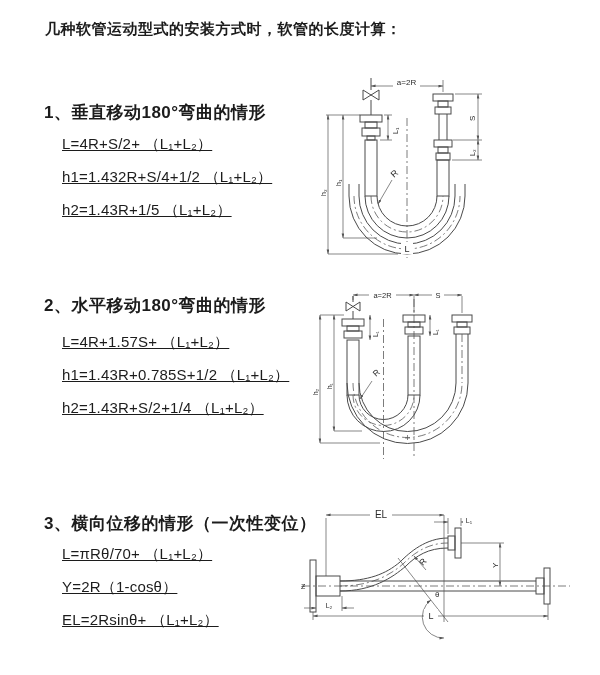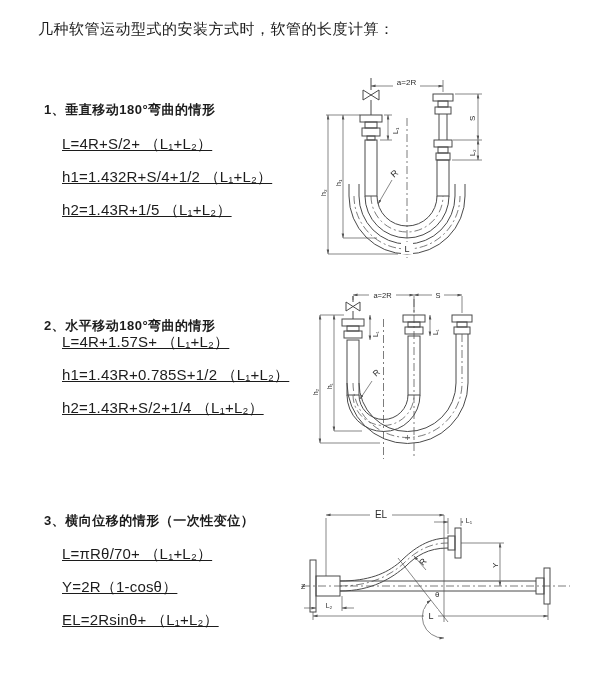--- a/index.html
+++ b/index.html
@@ -1,40 +1,40 @@
 <!DOCTYPE html>
 <html><head>
 <meta charset="utf-8">
 <style>
   html,body{margin:0;padding:0;}
   body{
     width:600px;height:675px;position:relative;background:#ffffff;
     font-family:"Liberation Sans","DejaVu Sans",sans-serif;color:#1c1c1c;
     overflow:hidden;
   }
-  .doc-title{position:absolute;left:38px;top:20px;font-size:15px;font-weight:normal;letter-spacing:.5px;}
-  .sec-heading{position:absolute;left:44px;font-size:13px;font-weight:bold;letter-spacing:.5px;}
+  .doc-title{position:absolute;left:45px;top:20px;font-size:15px;font-weight:bold;letter-spacing:.5px;}
+  .sec-heading{position:absolute;left:44px;font-size:17px;font-weight:bold;letter-spacing:.5px;}
   .fline{position:absolute;left:62px;font-size:15px;letter-spacing:.2px;text-decoration:underline;}
   svg.diag{position:absolute;}
   svg text{font-family:"Liberation Sans","DejaVu Sans",sans-serif;fill:#2a2a2a;}
   .dln{stroke:#4a4a4a;stroke-width:1;fill:none;}
   .dim{stroke:#555;stroke-width:.7;fill:none;}
   .cl{stroke:#5a5a5a;stroke-width:.8;fill:none;stroke-dasharray:8 3 2 3;}
 </style>
 </head>
 <body>
 
 <div class="doc-title">几种软管运动型式的安装方式时，软管的长度计算：</div>
 
 <div class="sec-heading" style="top:101px">1、垂直移动180°弯曲的情形</div>
 <div class="fline" style="top:135px">L=4R+S/2+ （L₁+L₂）</div>
 <div class="fline" style="top:168px">h1=1.432R+S/4+1/2 （L₁+L₂）</div>
 <div class="fline" style="top:201px">h2=1.43R+1/5 （L₁+L₂）</div>
 
-<div class="sec-heading" style="top:317px">2、水平移动180°弯曲的情形</div>
+<div class="sec-heading" style="top:294px">2、水平移动180°弯曲的情形</div>
 <div class="fline" style="top:333px">L=4R+1.57S+ （L₁+L₂）</div>
 <div class="fline" style="top:366px">h1=1.43R+0.785S+1/2 （L₁+L₂）</div>
 <div class="fline" style="top:399px">h2=1.43R+S/2+1/4 （L₁+L₂）</div>
 
 <div class="sec-heading" style="top:512px">3、横向位移的情形（一次性变位）</div>
 <div class="fline" style="top:545px">L=πRθ/70+ （L₁+L₂）</div>
 <div class="fline" style="top:578px">Y=2R（1-cosθ）</div>
 <div class="fline" style="top:611px">EL=2Rsinθ+ （L₁+L₂）</div>
 
 <svg class="diag" style="left:310px;top:66px" width="280" height="197" viewBox="0 0 280 197">

